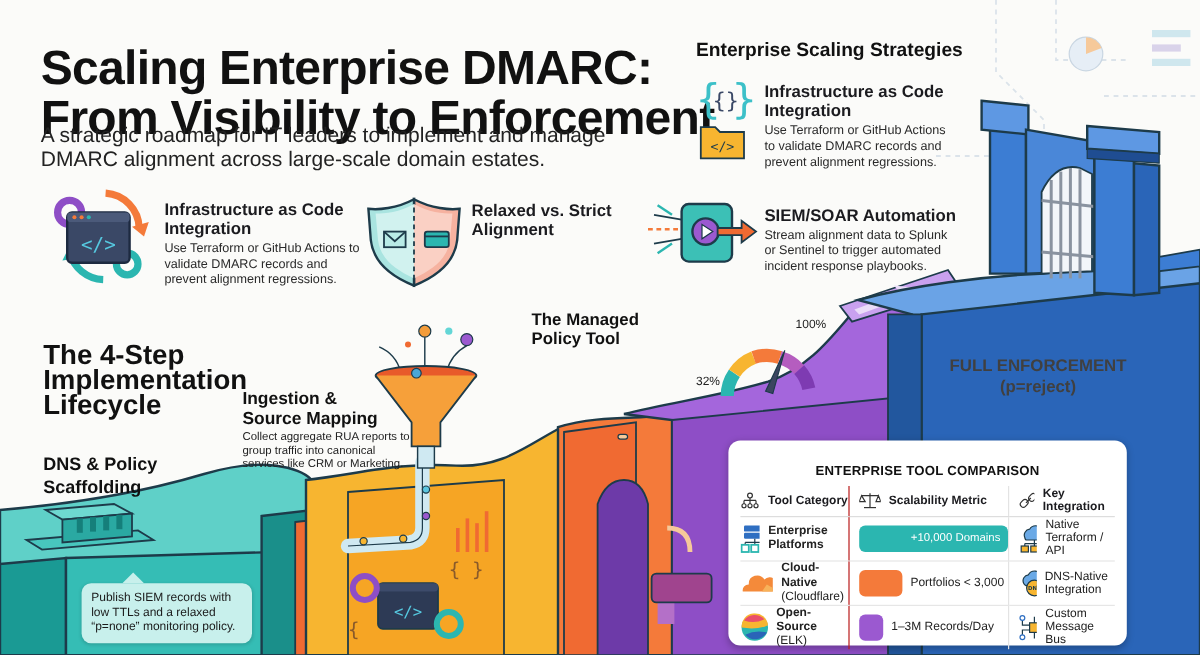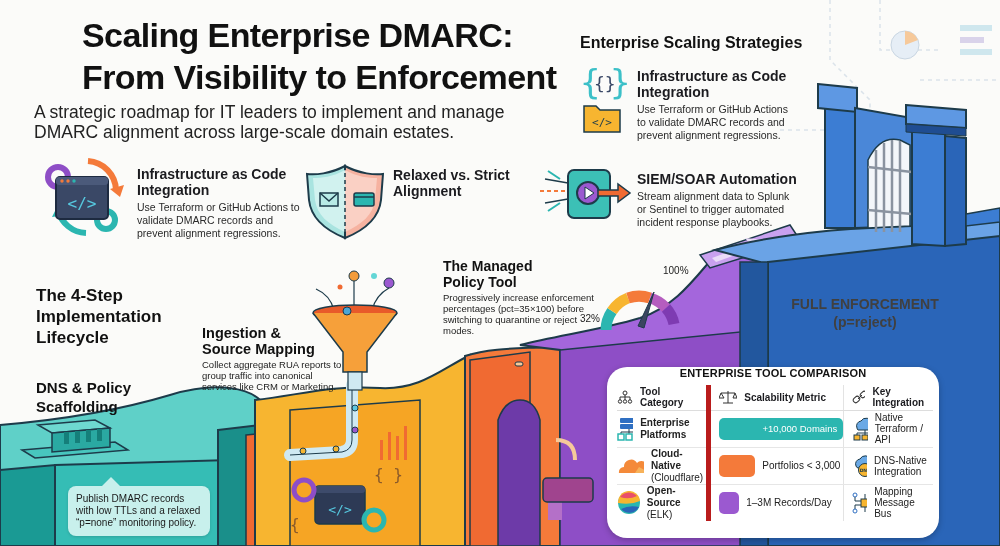--- a/index.html
+++ b/index.html
@@ -1,49 +1,49 @@
 <!DOCTYPE html>
 <html><head>
 <meta charset="utf-8">
 <style>
   * { box-sizing: border-box; margin: 0; padding: 0; }
   html, body { width: 1000px; height: 546px; overflow: hidden; }
   body { background: #fbfbf9; font-family: "Liberation Sans", "DejaVu Sans", sans-serif; color: #1b1b1f; position: relative; }
   .abs { position: absolute; }
 
   
-  .title { left: 34px; top: 14px; font-size: 34px; font-weight: 700; line-height: 42px; letter-spacing: -0.6px; color: #111; margin-left: 48px; }
+  .title { left: 34px; top: 36px; font-size: 40px; font-weight: 700; line-height: 42px; letter-spacing: -0.6px; color: #111; }
   .subtitle { left: 34px; top: 102px; width: 500px; font-size: 17.5px; line-height: 20px; color: #222; }
 
   
   .feat-title { font-size: 14px; font-weight: 700; line-height: 16px; color: #1b1b1f; }
   .feat-desc { font-size: 10.5px; line-height: 13px; color: #2a2a2a; margin-top: 3px; }
 
   .section-heading { font-size: 16px; font-weight: 700; color: #111; }
 
   .step-title { font-size: 16px; font-weight: 700; line-height: 19px; color: #111; }
   .step-desc { font-size: 10px; line-height: 12px; color: #222; margin-top: 2px; }
 
-  .lifecycle { left: 36px; top: 285px; font-size: 17px; font-weight: 700; line-height: 21px; color: #111; }
+  .lifecycle { left: 36px; top: 285px; font-size: 23px; font-weight: 700; line-height: 21px; color: #111; }
 
   .callout { left: 68px; top: 486px; width: 142px; background: #c8f0ec; border-radius: 8px; padding: 7px 8px; font-size: 10px; line-height: 12px; color: #1a1a1a; box-shadow: 0 1px 3px rgba(0,0,0,.15); }
   .callout:before { content: ""; position: absolute; left: 34px; top: -9px; border-left: 9px solid transparent; border-right: 9px solid transparent; border-bottom: 9px solid #c8f0ec; }
 
   .enforce { left: 790px; top: 295px; width: 150px; text-align: center; color: #404040; font-size: 14px; font-weight: 700; line-height: 18px; }
 
   .gauge-label { font-size: 10px; color: #222; }
 
   
-  .table-card { left: 607px; top: 367px; width: 332px; height: 171px; background: #fff; border-radius: 20px; box-shadow: 0 2px 6px rgba(0,0,0,.25); padding: 0 10px; }
+  .table-card { left: 607px; top: 367px; width: 332px; height: 171px; background: #fff; border-radius: 10px; box-shadow: 0 2px 6px rgba(0,0,0,.25); padding: 20px 10px; }
   .table-title { text-align: center; font-size: 11px; font-weight: 700; letter-spacing: .2px; color: #111; margin-bottom: 6px; }
   .tbl { width: 100%; border-collapse: collapse; }
   .tbl th { font-size: 10px; font-weight: 700; text-align: left; height: 25px; border-bottom: 1px solid #ddd; color: #1b1b1f; }
   .tbl td { font-size: 10px; height: 37px; border-bottom: 1px solid #e6e6e6; vertical-align: middle; color: #222; }
   .tbl tr:last-child td { border-bottom: none; }
-  .tbl .col1 { width: 142px; border-right: 5px solid #b91c1c; }
+  .tbl .col1 { width: 142px; border-right: 1px solid #b91c1c; }
   .tbl .col2 { width: 142px; border-right: 1px solid #e3e3e3; padding-left: 8px; }
   .tbl .col3 { padding-left: 8px; }
   .cell-flex { display: flex; align-items: center; gap: 7px; }
   .cat-name { font-weight: 700; line-height: 12px; }
   .cat-sub { font-weight: 400; }
   .bar { height: 22px; border-radius: 5px; display: inline-flex; align-items: center; justify-content: flex-end; padding-right: 6px; color: #fff; font-size: 9.5px; }
 </style>
 </head>
 <body>
 
@@ -238,30 +238,29 @@
 <div class="abs" style="left:637px;top:68px;width:160px">
   <div class="feat-title">Infrastructure as Code Integration</div>
   <div class="feat-desc">Use Terraform or GitHub Actions to validate DMARC records and prevent alignment regressions.</div>
 </div>
 
 <div class="abs lifecycle" style="width:130px">The 4-Step Implementation Lifecycle</div>
 
 <div class="abs" style="left:36px;top:378px;width:120px">
   <div class="step-title" style="font-size:15px">DNS &amp; Policy Scaffolding</div>
 </div>
-<div class="abs callout">Publish DMARC records with low TTLs and a relaxed “p=none” monitoring policy.</div>
+<div class="abs callout">Publish SIEM records with low TTLs and a relaxed “p=none” monitoring policy.</div>
 
 <div class="abs" style="left:202px;top:325px;width:130px">
   <div class="step-title" style="font-size:14.5px;line-height:16px">Ingestion &amp; Source Mapping</div>
   <div class="step-desc" style="width:140px;font-size:9.5px;line-height:11px">Collect aggregate RUA reports to group traffic into canonical services like CRM or Marketing.</div>
 </div>
 
 <div class="abs" style="left:443px;top:258px;width:150px">
   <div class="step-title" style="font-size:14px;line-height:16px;width:110px">The Managed Policy Tool</div>
-  <div class="step-desc" style="width:160px;font-size:9.5px;line-height:11px">Progressively increase enforcement percentages (pct=35×100) before switching to quarantine or reject modes.</div>
 </div>
 
 <div class="abs gauge-label" style="left:580px;top:313px">32%</div>
 <div class="abs gauge-label" style="left:663px;top:265px">100%</div>
 
 <div class="abs enforce">
   <div>FULL ENFORCEMENT</div>
   <div>(p=reject)</div>
 </div>
 
@@ -383,19 +382,19 @@
       <td class="col3">
         <span class="cell-flex">
           <svg width="26" height="24">
                 <rect x="9" y="8" width="8" height="8" fill="#f7b530" stroke="#1d3b4a"></rect>
                 <path d="M9 10 H3 V5 M9 14 H3 V19 M17 10 H23 V5 M17 14 H23 V19 M13 8 V3 M13 16 V21" stroke="#1d3b4a" fill="none"></path>
                 <circle cx="3" cy="4" r="2" fill="#fff" stroke="#2f6fc2"></circle>
                 <circle cx="3" cy="20" r="2" fill="#fff" stroke="#2f6fc2"></circle>
                 <circle cx="23" cy="4" r="2" fill="#fff" stroke="#2f6fc2"></circle>
                 <circle cx="23" cy="20" r="2" fill="#fff" stroke="#2f6fc2"></circle>
               </svg>
-          <span>Mapping Message Bus</span>
+          <span>Custom Message Bus</span>
         </span>
       </td>
     </tr>
   </tbody>
     </table>
 </div>
 
 </body></html>

